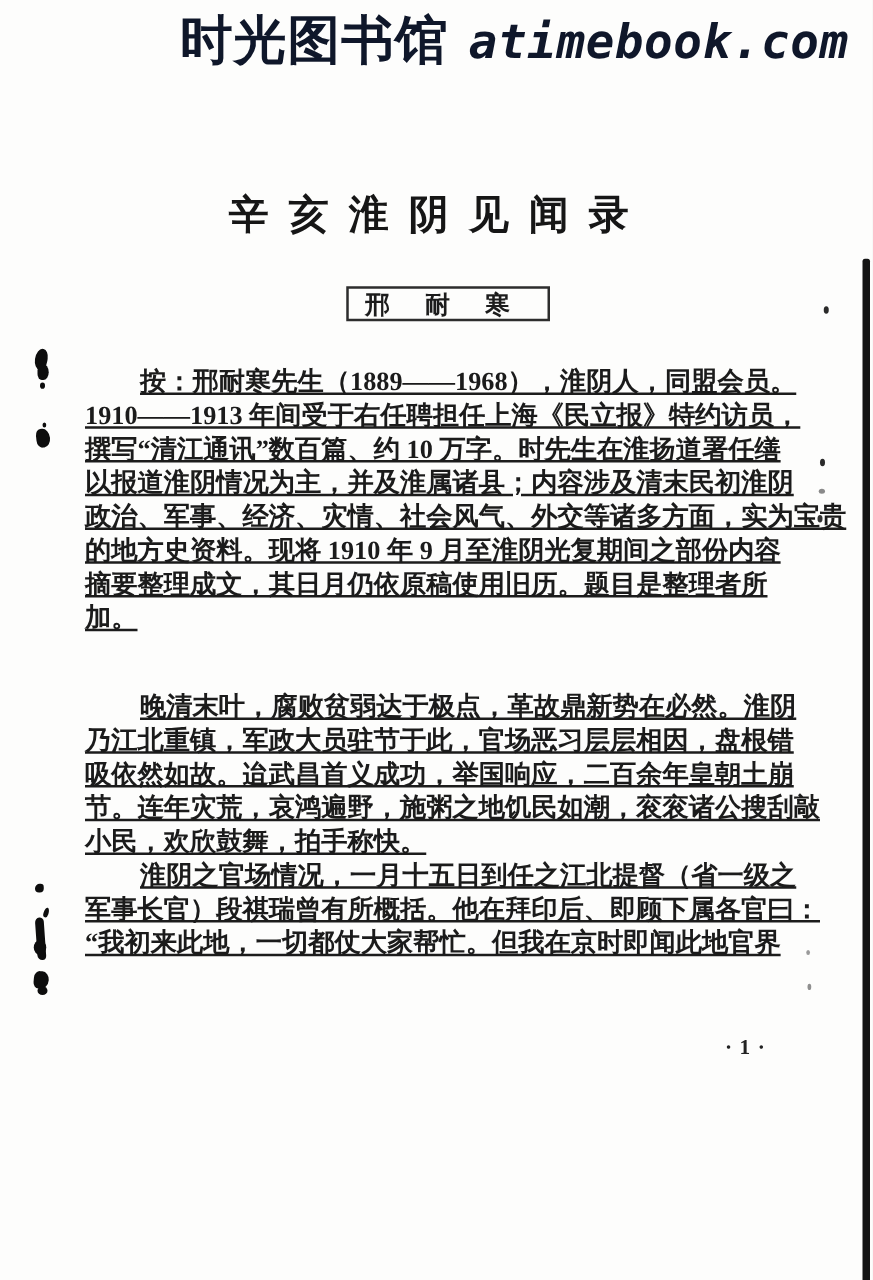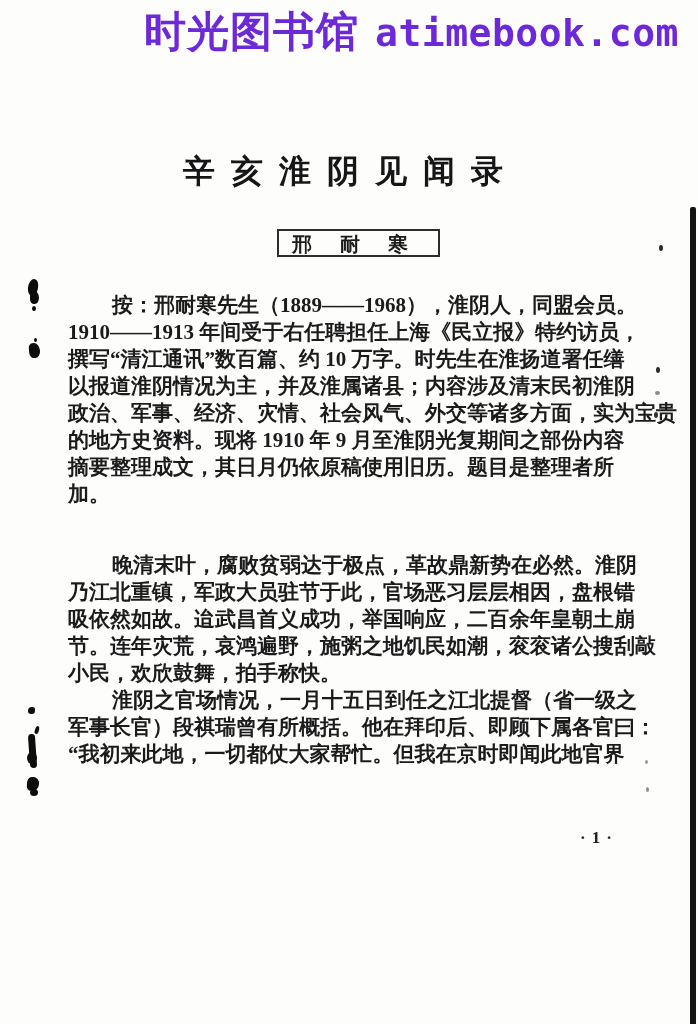--- a/index.html
+++ b/index.html
@@ -17,33 +17,34 @@
   }
 
   
   .watermark {
     position: absolute;
     left: 144px; top: 4px;
     display: flex;
     align-items: baseline;
     gap: 16px;
     white-space: nowrap;
-    color: #6d28d9;
+    color: #0f172a;
   }
   .watermark .wm-cn {
     font-family: "Liberation Sans", "DejaVu Sans", sans-serif;
     font-weight: bold;
     font-size: 42px;
     letter-spacing: 1px;
   }
   .watermark .wm-url {
     font-family: "DejaVu Sans Mono", "Liberation Mono", monospace;
     font-weight: bold;
     font-size: 38px;
     letter-spacing: 0.5px;
+    font-style: italic;
   }
 
   
   .doc-title {
     position: absolute;
     left: 0; top: 150px;
     width: 698px;
     margin: 0;
     text-align: center;
     font-size: 32px;
@@ -67,21 +68,21 @@
     color: #1c1c1c;
     white-space: nowrap;
   }
 
   
   .body-text {
     position: absolute;
     left: 68px; top: 292px;
     width: 580px;
   }
-  .para { margin: 0; }
+  .para { margin: 0; text-decoration: underline; }
   .para.gap-before { margin-top: 44px; }
   .tline {
     height: 27px;
     line-height: 27px;
     font-size: 21px;
     font-weight: bold;
     white-space: nowrap;
     color: #1b1b1b;
   }
   .tline.indent { text-indent: 44px; }

